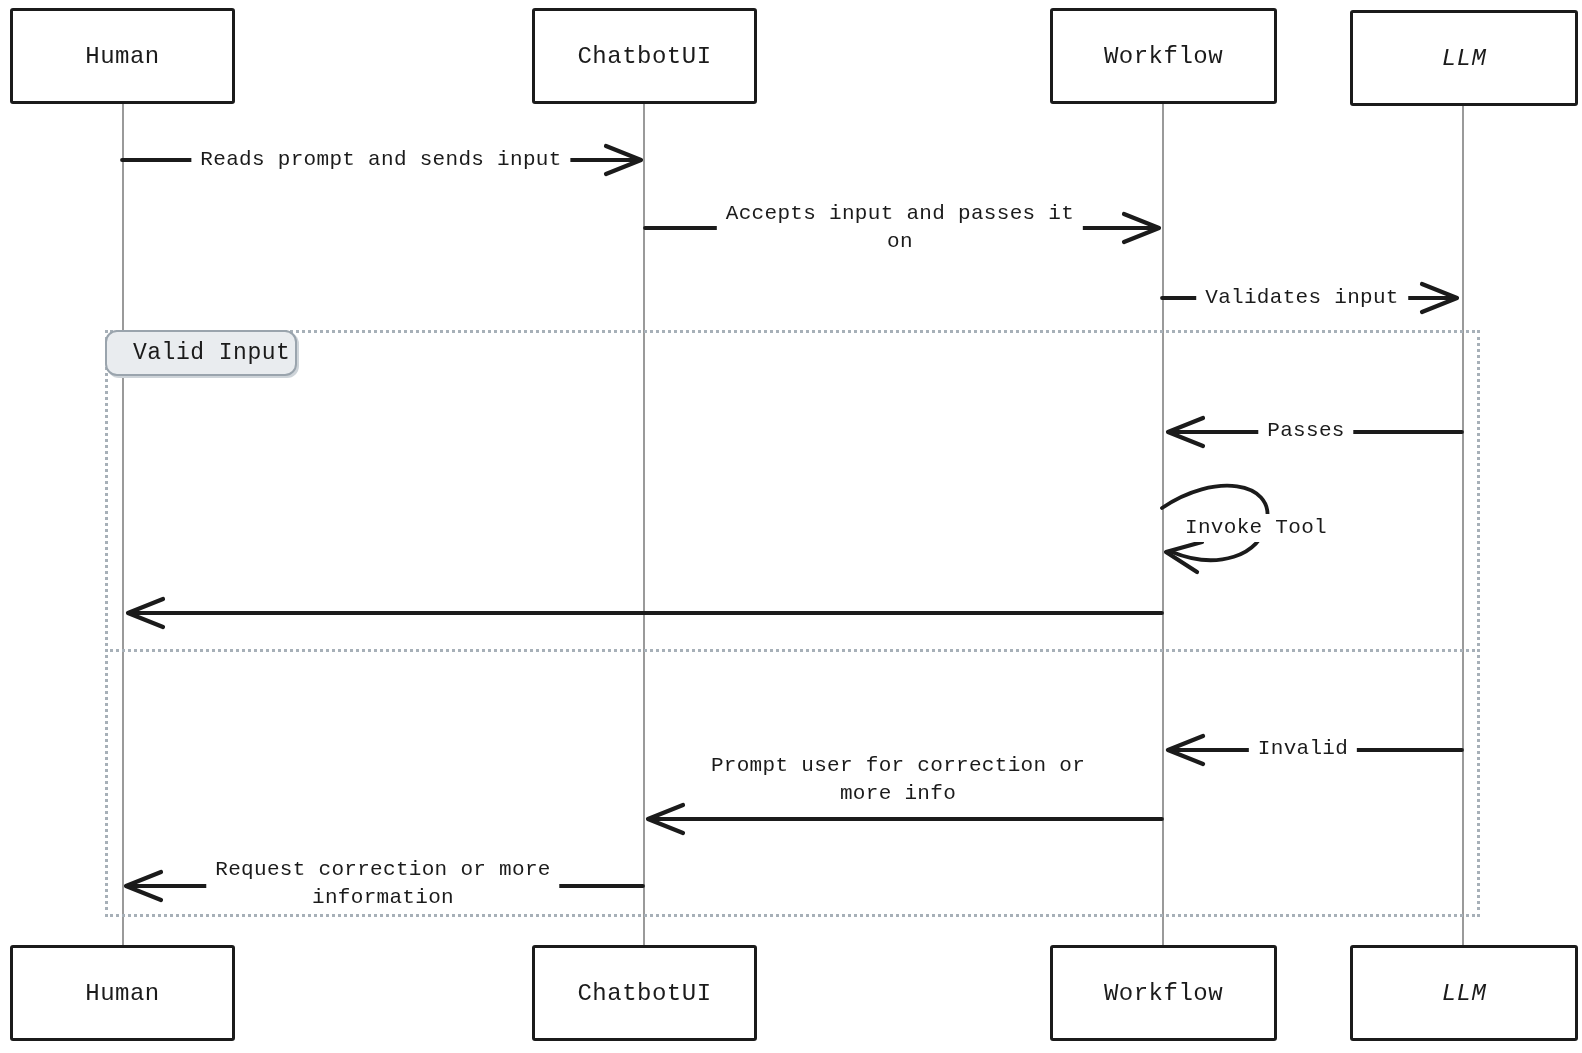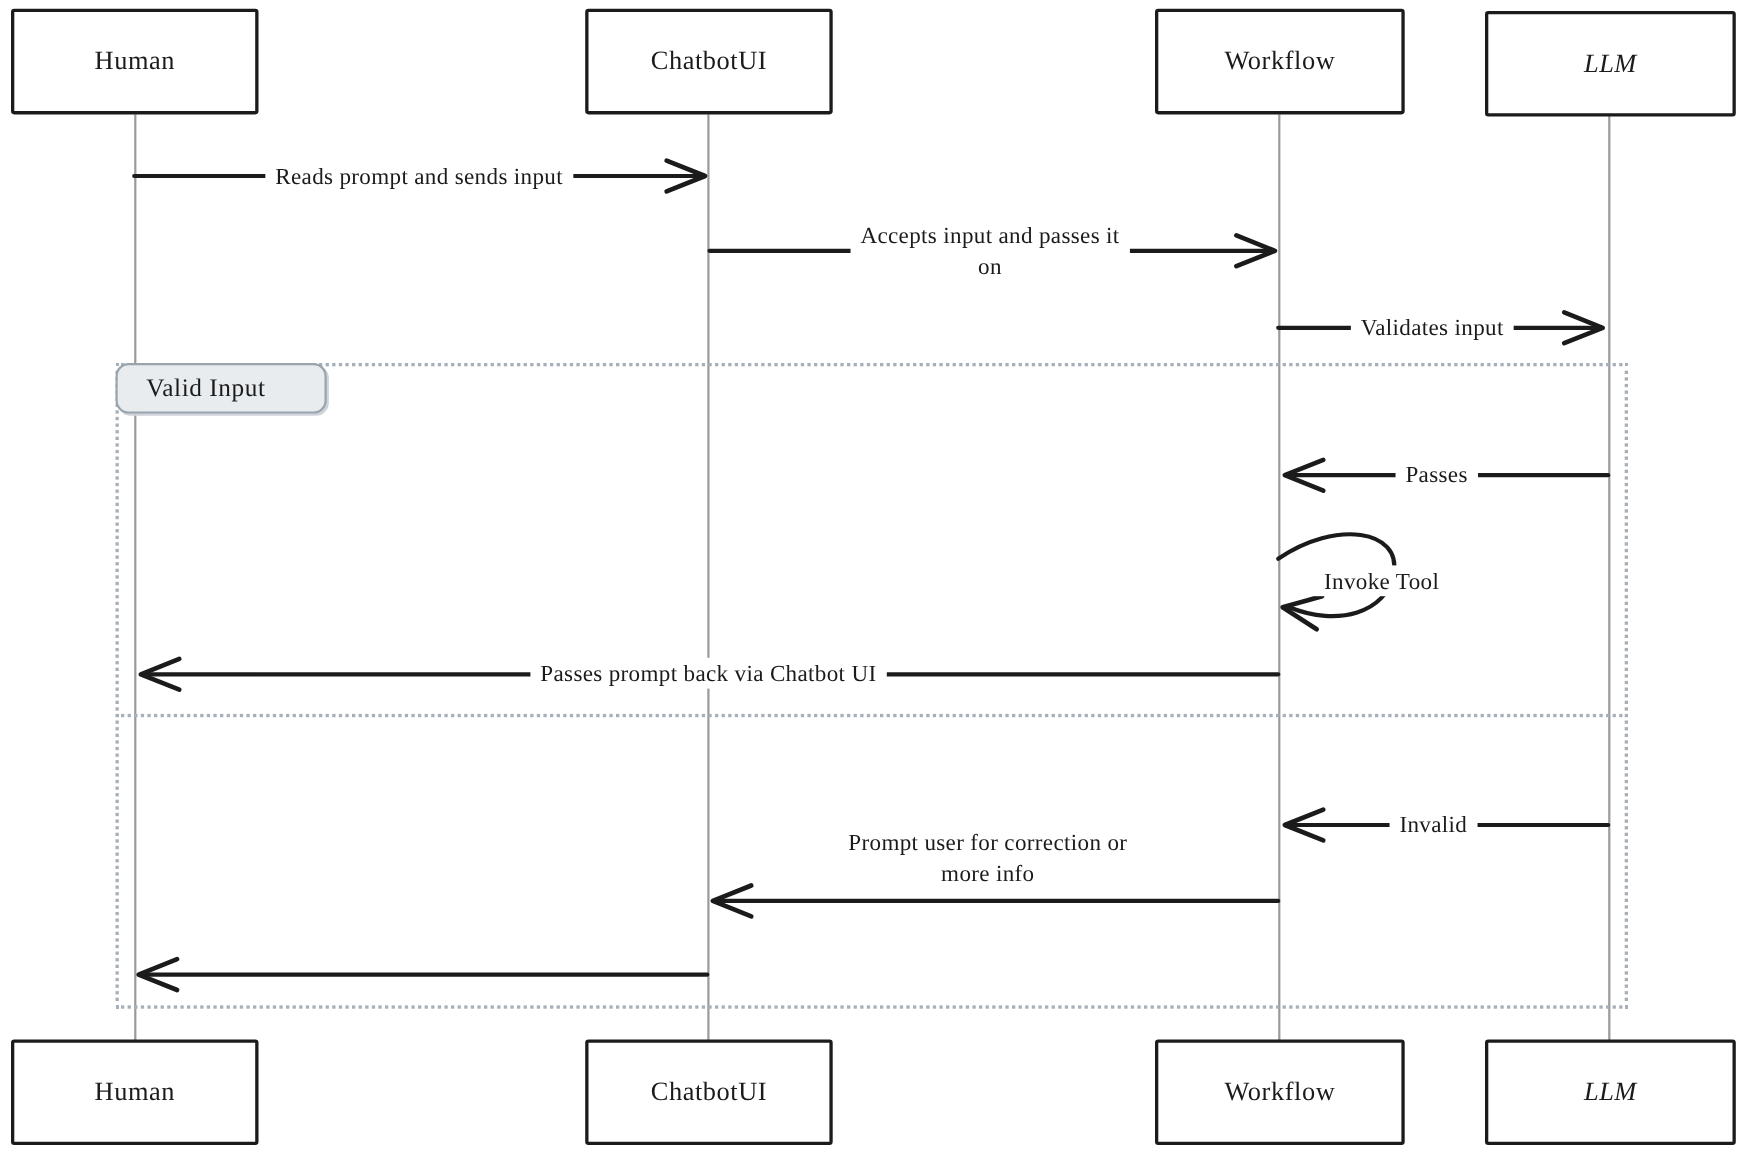--- a/index.html
+++ b/index.html
@@ -1,18 +1,18 @@
 <!DOCTYPE html>
 <html><head>
 <meta charset="utf-8">
 <style>
   html,body{margin:0;padding:0;background:#fff;}
   #stage{
     position:relative;width:1582px;height:1053px;background:#ffffff;
-    font-family:Liberation Serif, serif;color:#1b1b1b;overflow:hidden;
+    font-family:Liberation Mono, monospace;color:#1b1b1b;overflow:hidden;
   }
   .actor{
     position:absolute;width:225px;height:96px;background:#fff;
     border:3.5px solid #1b1b1b;border-radius:3px;
     display:flex;align-items:center;justify-content:center;
     font-size:24px;letter-spacing:.5px;box-sizing:border-box;
   }
   .actor.italic{font-style:italic;}
   .lifeline{position:absolute;width:2px;top:104px;height:842px;background:#9a9a9a;}
   .altframe{
@@ -114,18 +114,19 @@
   <div class="altlabel" style="top:330px">
       <span>Valid Input</span>
     </div>
 
   <div class="msg nowrap" style="left:381px;top:160px">Reads prompt and sends input</div>
   <div class="msg preline" style="left:900px;top:228px">Accepts input and passes it
 on</div>
   <div class="msg nowrap" style="left:1302px;top:298px">Validates input</div>
   <div class="msg nowrap" style="left:1306px;top:431px">Passes</div>
   <div class="msg nowrap" style="left:1256px;top:528px">Invoke Tool</div>
-  <div class="msg nowrap" style="left:644px;top:612px">Passes prompt back via Chatbot UI</div>
   <div class="msg nowrap" style="left:1303px;top:749px">Invalid</div>
   <div class="msg preline" style="left:898px;top:780px">Prompt user for correction or
 more info</div>
+  <div class="msg preline" style="left:383px;top:884px">Request correction or more
+information</div>
 
 </div>
 
 </body></html>

